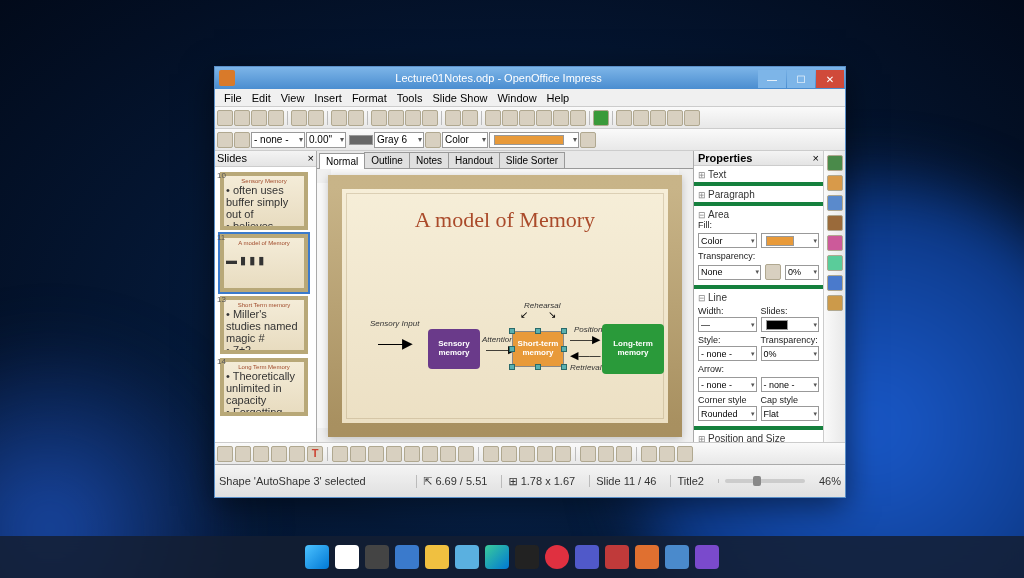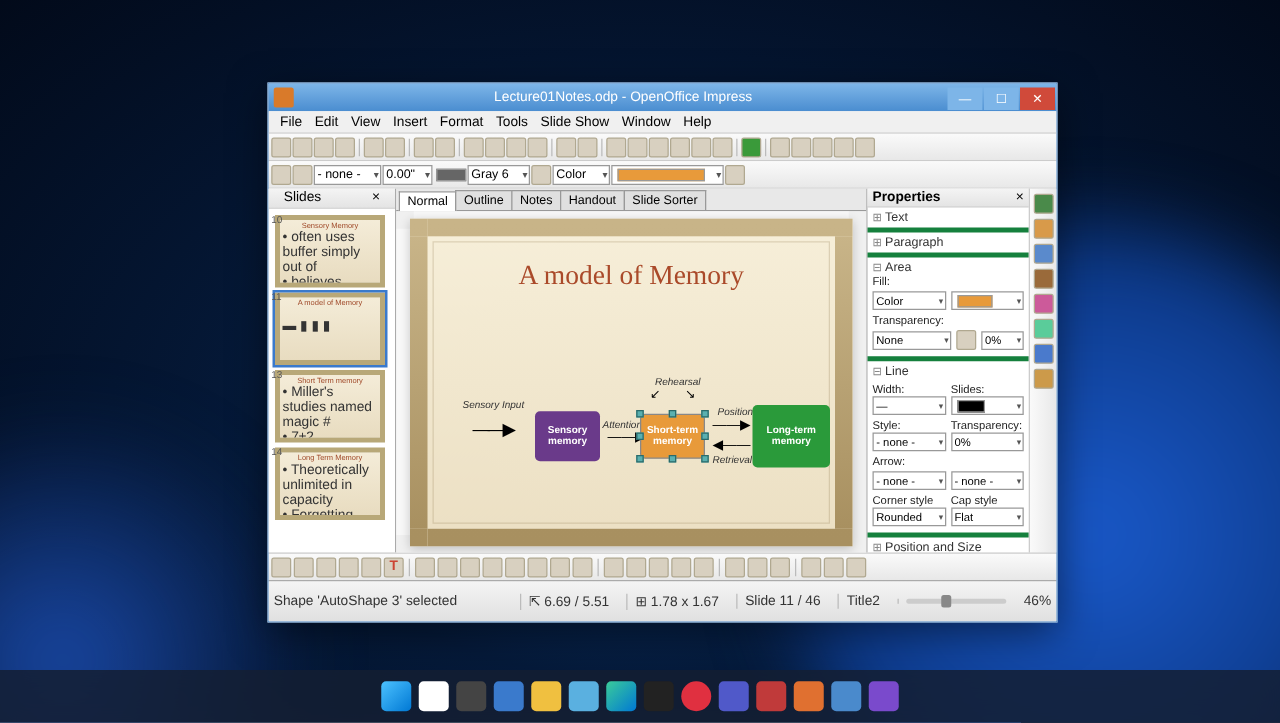--- a/index.html
+++ b/index.html
@@ -18,21 +18,21 @@
 .winbtn.close{background:#d04a3a;}
 .menubar{height:18px;background:#f0f0f0;display:flex;align-items:center;padding:0 4px;border-bottom:1px solid #ccc;}
 .menubar span{padding:0 5px;cursor:default;}
 .toolbar{height:22px;background:linear-gradient(#fafafa,#e8e8e8);border-bottom:1px solid #ccc;display:flex;align-items:center;padding:0 2px;gap:1px;}
 .tbtn{width:16px;height:16px;background:#d8d0c0;border:1px solid #b0a890;border-radius:2px;}
 .tsep{width:1px;height:14px;background:#bbb;margin:0 2px;}
 .combo{height:16px;border:1px solid #999;background:#fff;font-size:10px;padding:0 12px 0 2px;position:relative;display:inline-flex;align-items:center;}
 .combo:after{content:"▾";position:absolute;right:1px;font-size:8px;color:#555;}
 .workspace{flex:1;display:flex;background:#f0f0f0;min-height:0;}
 .slidepanel{width:102px;border-right:1px solid #aaa;background:#fff;display:flex;flex-direction:column;}
-.slidepanel .hdr{height:16px;background:linear-gradient(#f4f4f4,#e4e4e4);border-bottom:1px solid #ccc;padding:1px 12px;font-size:10px;display:flex;}
+.slidepanel .hdr{height:16px;background:linear-gradient(#f4f4f4,#e4e4e4);border-bottom:1px solid #ccc;padding:1px 2px;font-size:10px;display:flex;}
 .slidepanel .hdr span:last-child{margin-left:auto;}
 .thumbs{flex:1;overflow:hidden;padding:2px;}
 .thumb{margin:2px;padding:1px;position:relative;}
 .thumbn{position:absolute;left:-2px;top:0;font-size:8px;color:#555;}
 .thumb.sel .tc{outline:2px solid #3a7acc;}
 .tc{width:88px;height:58px;background:linear-gradient(#f4ecd8,#e8dcc0);border:4px solid #b8a878;font-size:5px;padding:2px;color:#333;overflow:hidden;}
 .tc .tt{color:#a04a2a;font-size:6px;text-align:center;}
 .center{flex:1;display:flex;flex-direction:column;min-width:0;}
 .tabs{height:18px;background:#e8e8e8;display:flex;align-items:flex-end;padding:0 2px;border-bottom:1px solid #999;}
 .tab{padding:2px 6px;font-size:10px;border:1px solid #999;border-bottom:none;background:#e0e0e0;margin-right:-1px;}

